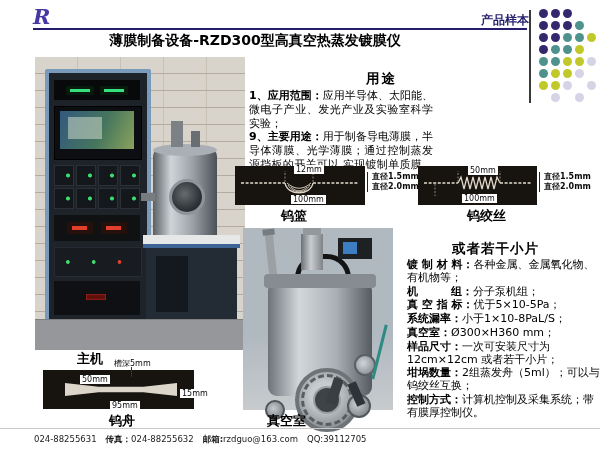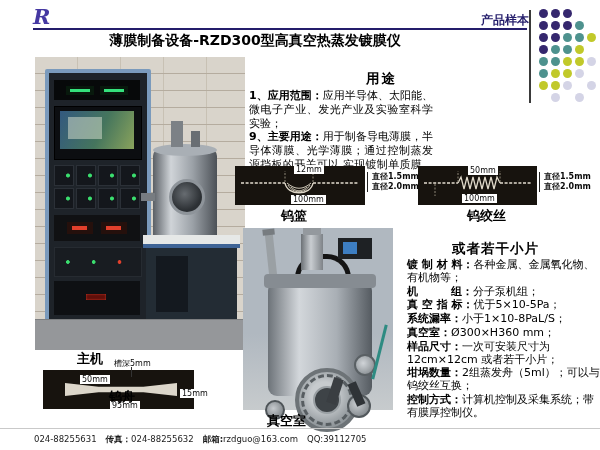--- a/index.html
+++ b/index.html
@@ -307,21 +307,21 @@
   <div class="caption" style="left:267px;top:412px">真空室</div>
 
   <div class="fig fig-boat">
     <div class="boat-strip"></div>
   </div>
   <div class="dim" style="left:112px;top:359px">槽深5mm</div>
   <div class="groove-leader"></div>
   <div class="dim" style="left:80px;top:375px">50mm</div>
   <div class="dim" style="left:180px;top:389px">15mm</div>
   <div class="dim" style="left:110px;top:401px">95mm</div>
-  <div class="caption" style="left:109px;top:388px">钨舟</div>
+  <div class="caption" style="left:109px;top:412px">钨舟</div>
 
   <div class="footer-rule"></div>
   <div class="footer">
     <span>024-88255631</span>
     <span><span class="f-bold">传真：</span><span>024-88255632</span></span>
     <span><span class="f-bold">邮箱:</span><span>rzdguo@163.com</span></span>
     <span>QQ:39112705</span>
   </div>
 
 </div>

